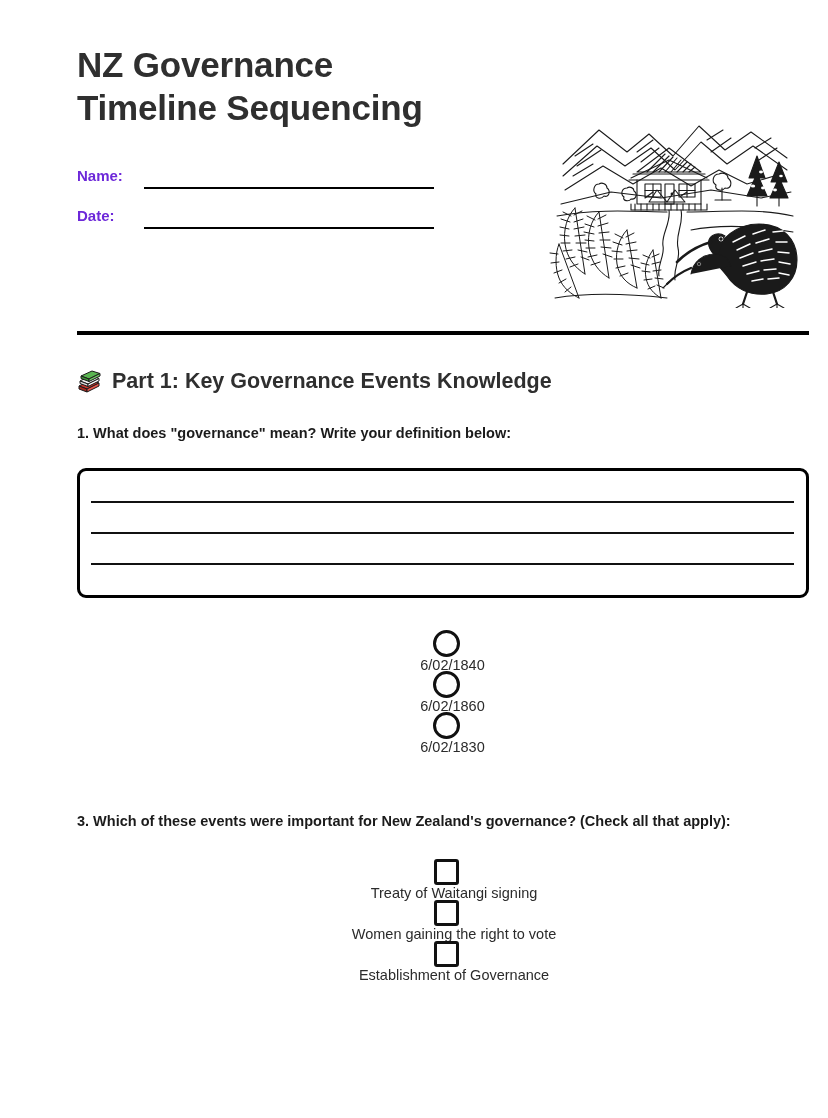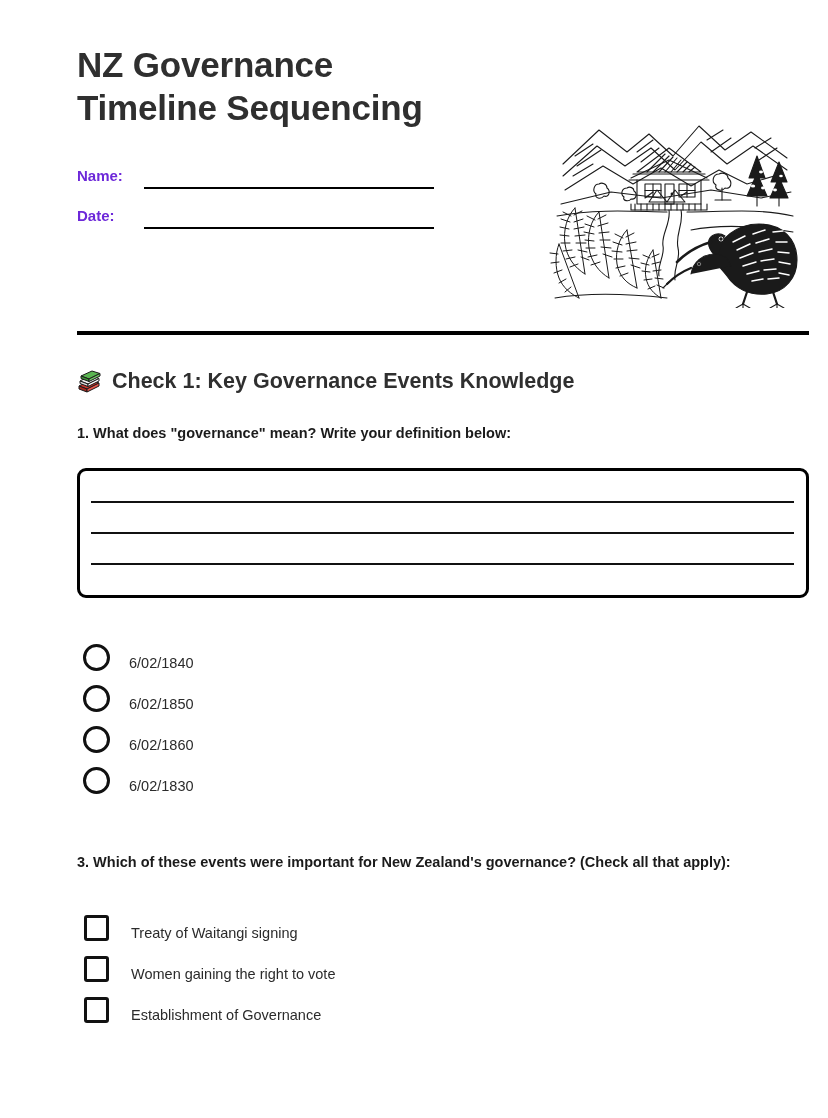--- a/index.html
+++ b/index.html
@@ -112,22 +112,23 @@
   .write-line:last-child { margin-bottom: 0; }
 
   
   .q2-block { margin-top: 32px; }
   .q3-block { margin-top: 59px; }
 
   .options { margin-top: 28px; }
 
   .option-row {
     display: flex;
-    align-items: flex-end;
+    align-items: center;
     height: 41px;
+    flex-direction: column;
   }
   .option-row.check { height: 41px; }
 
   .radio-mark {
     width: 27px;
     height: 27px;
     border: 3.2px solid #111111;
     border-radius: 50%;
     flex: none;
     background: #ffffff;
@@ -391,40 +392,36 @@
             <path d="M10 19 L10 22 L22 16 L22 13 Z" fill="#e8554a"></path>
             <path d="M3 11 L11 14 L22 8.5 L14 5.5 Z" fill="#f2f2f2"></path>
             <path d="M3 11 L3 13.5 L11 16.5 L11 14 Z" fill="#d9d9d9"></path>
             <path d="M11 14 L11 16.5 L22 11 L22 8.5 Z" fill="#ffffff"></path>
             <path d="M4 6 L12 9 L23 3.5 L15 1 Z" fill="#5ab552"></path>
             <path d="M4 6 L4 8.5 L12 11.5 L12 9 Z" fill="#3f9138"></path>
             <path d="M12 9 L12 11.5 L23 6 L23 3.5 Z" fill="#76cf6a"></path>
           </g>
         </svg>
       </span>
-      <span>Check 1: Key Governance Events Knowledge</span>
+      <span>Part 1: Key Governance Events Knowledge</span>
     </h2>
 
     <p class="question">1. What does "governance" mean? Write your definition below:</p>
 
     <div class="answer-box">
       <div class="write-line"></div>
       <div class="write-line"></div>
       <div class="write-line"></div>
     </div>
 
     <div class="q2-block">
       <div class="options">
         <div class="option-row">
           <span class="radio-mark"></span>
           <span class="option-label">6/02/1840</span>
-        </div>
-        <div class="option-row">
-          <span class="radio-mark"></span>
-          <span class="option-label">6/02/1850</span>
         </div>
         <div class="option-row">
           <span class="radio-mark"></span>
           <span class="option-label">6/02/1860</span>
         </div>
         <div class="option-row">
           <span class="radio-mark"></span>
           <span class="option-label">6/02/1830</span>
         </div>
       </div>

